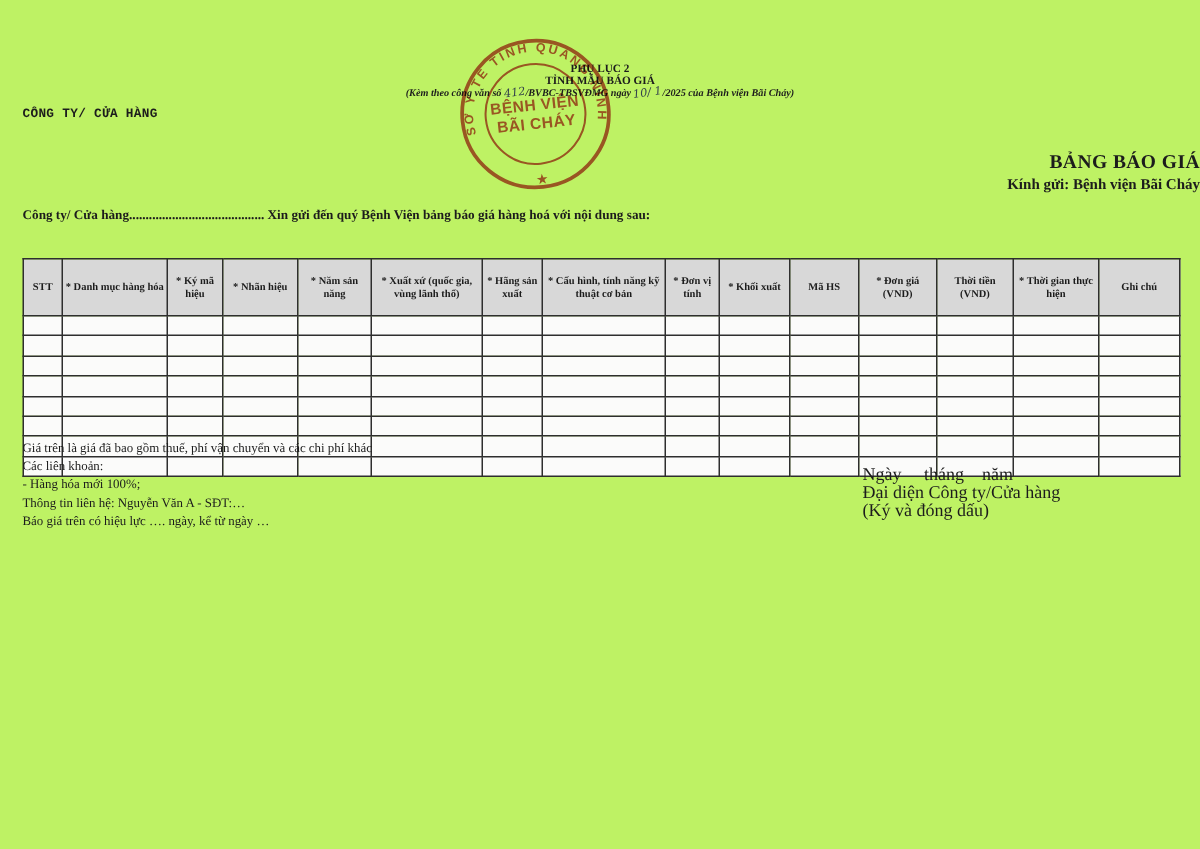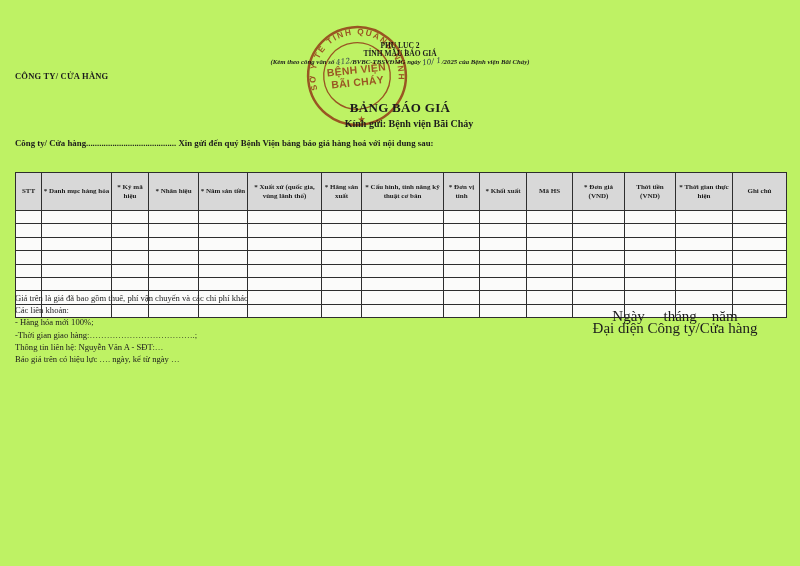--- a/index.html
+++ b/index.html
@@ -14,30 +14,30 @@
     text-align:center; line-height:7.8px;
   }
   .appendix-line{font-size:7.5px; font-weight:bold;}
   .ref-line{font-size:6.8px; font-weight:bold; font-style:italic; margin-top:0.5px;}
   .handwritten{
     font-family:"DejaVu Serif", serif; font-style:italic; font-weight:normal;
     color:#34434c; font-size:7.5px; display:inline-block; transform:rotate(-8deg);
   }
   .company-label{
     position:absolute; left:15px; top:71px;
-    font-size:8.5px; font-weight:bold; letter-spacing:.2px;
+    font-size:8.5px; font-weight:bold; letter-spacing:.2px;font-family:Liberation Mono, monospace;
   }
   
   .stamp{
     position:absolute; left:305px; top:24px; width:104px; height:104px;
     opacity:.82; mix-blend-mode:multiply; transform:rotate(-6deg);
     pointer-events:none;
   }
   
-  .title-block{position:absolute; left:0; top:100px; width:800px; text-align:center;}
+  .title-block{position:absolute; left:0; top:100px; width:800px; text-align:right;}
   .doc-title{font-size:13px; font-weight:bold; letter-spacing:.3px;}
   .recipient{font-size:10px; font-weight:bold; margin-top:2px;margin-left:18px;}
   .intro-line{
     position:absolute; left:15px; top:138px; width:780px;
     font-size:8.8px; font-weight:bold;font-family:Liberation Serif, serif;
   }
   
   .quote-table{
     position:absolute; left:15px; top:172px; width:771px;
     border-collapse:collapse; table-layout:fixed;
@@ -50,21 +50,21 @@
   }
   .quote-table td{height:12.4px; background:#fbfbfa;}
   
   .notes{
     position:absolute; left:15px; top:292px; width:420px;
     font-size:8.6px; line-height:12.2px;
   }
   
   .signature{
     position:absolute; left:575px; top:311px; width:200px;
-    text-align:center; font-size:15px; line-height:11.8px;
+    text-align:left; font-size:12px; line-height:11.8px;
   }
 </style>
 </head>
 <body>
 
 <div class="paper">
 
   <div class="appendix-block">
     <div class="appendix-line">PHỤ LỤC 2</div>
     <div class="appendix-line">TỈNH MẪU BÁO GIÁ</div>
@@ -115,21 +115,21 @@
       <col style="width:51px">
         <col style="width:57px">
         <col style="width:54px">
     </colgroup>
     <thead>
       <tr>
         <th>STT</th>
         <th>* Danh mục hàng hóa</th>
         <th>* Ký mã hiệu</th>
         <th>* Nhãn hiệu</th>
-        <th>* Năm sản tiền</th>
+        <th>* Năm sản năng</th>
         <th>* Xuất xứ (quốc gia, vùng lãnh thổ)</th>
         <th>* Hãng sản xuất</th>
         <th>* Cấu hình, tính năng kỹ thuật cơ bản</th>
         <th>* Đơn vị tính</th>
         <th>* Khối xuất</th>
         <th>Mã HS</th>
         <th>* Đơn giá (VND)</th>
         <th>Thời tiền (VND)</th>
         <th>* Thời gian thực hiện</th>
         <th>Ghi chú</th>
@@ -272,23 +272,23 @@
           <td></td>
           <td></td>
         </tr>
       </tbody>
   </table>
 
   <div class="notes">
     <div>Giá trên là giá đã bao gồm thuế, phí vận chuyển và các chi phí khác</div>
     <div>Các liên khoản:</div>
     <div>- Hàng hóa mới 100%;</div>
-    <div>-Thời gian giao hàng:……………………………….;</div>
     <div>Thông tin liên hệ: Nguyễn Văn A - SĐT:…</div>
     <div>Báo giá trên có hiệu lực …. ngày, kể từ ngày …</div>
   </div>
 
   <div class="signature">
     <div>Ngày&nbsp;&nbsp;&nbsp;&nbsp;&nbsp;tháng&nbsp;&nbsp;&nbsp;&nbsp;năm</div>
     <div>Đại diện Công ty/Cửa hàng</div>
+    <div>(Ký và đóng dấu)</div>
   </div>
 
 </div>
 
 </body></html>

